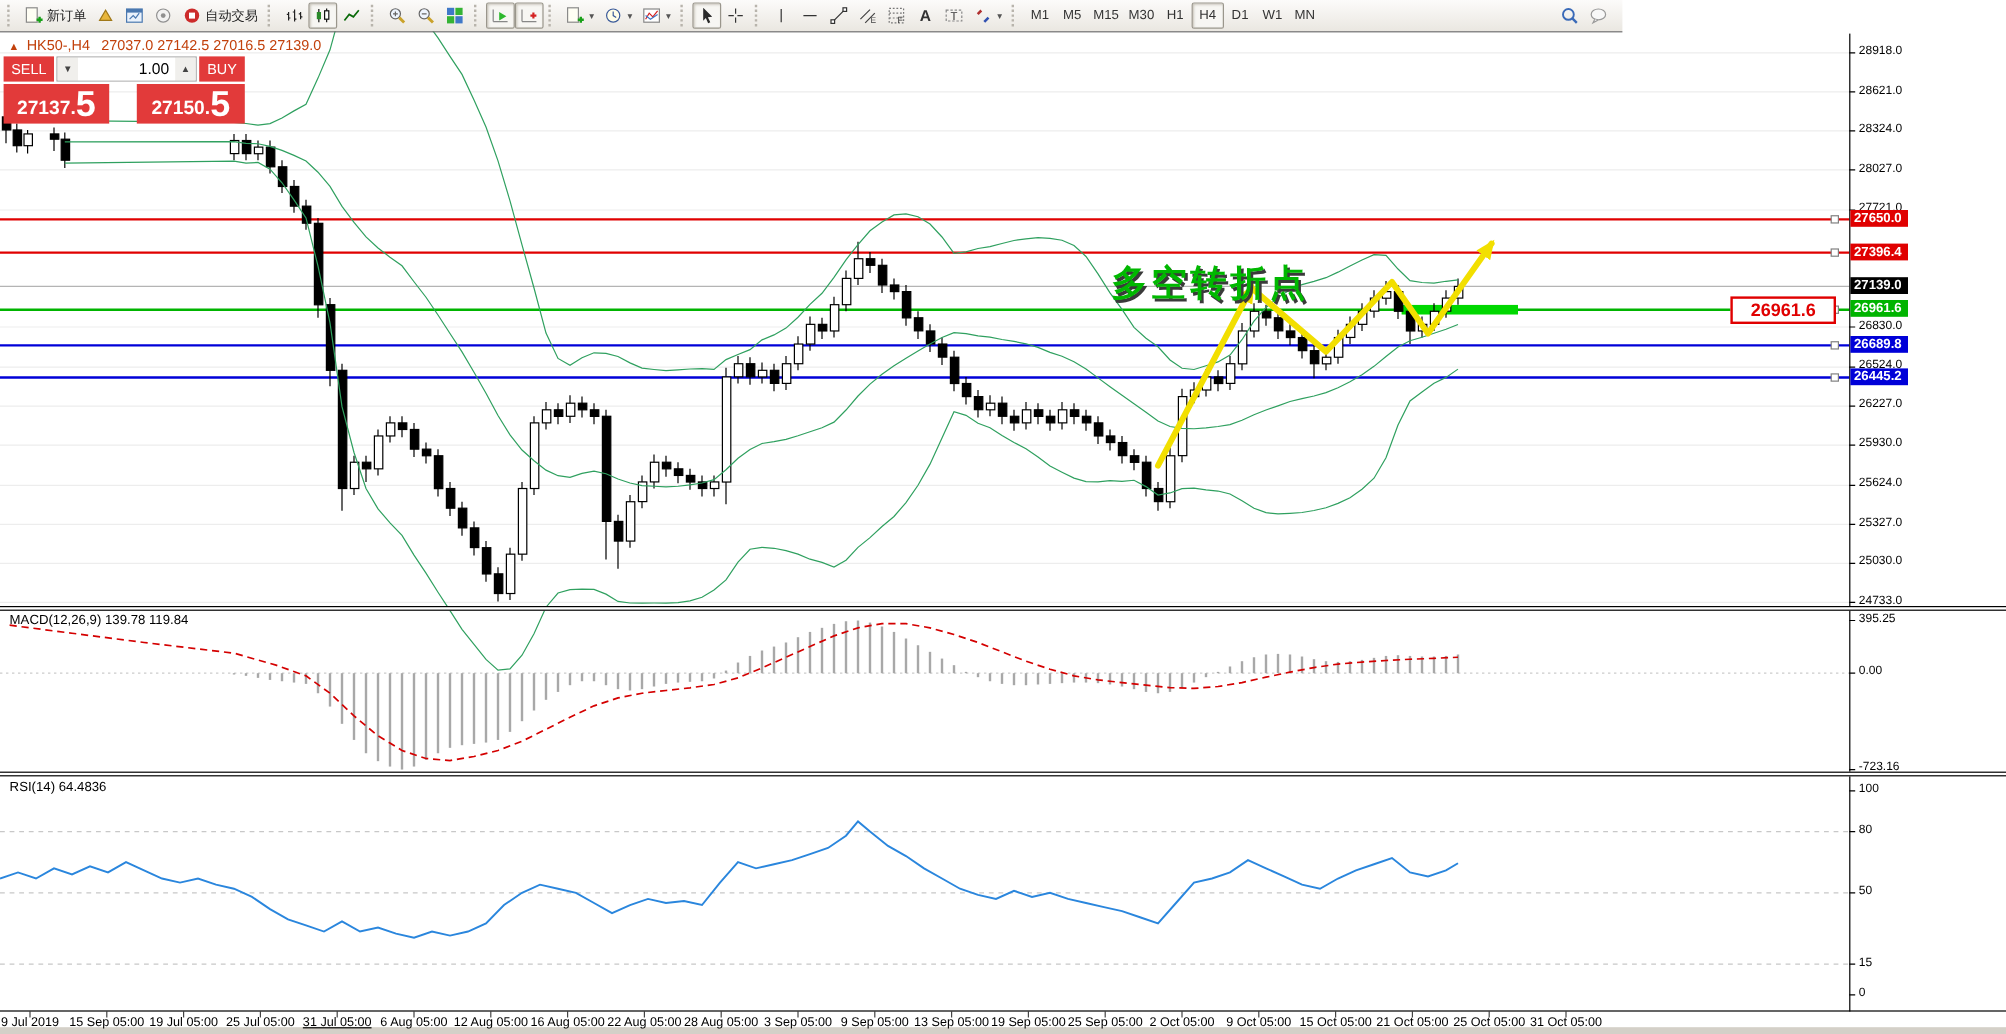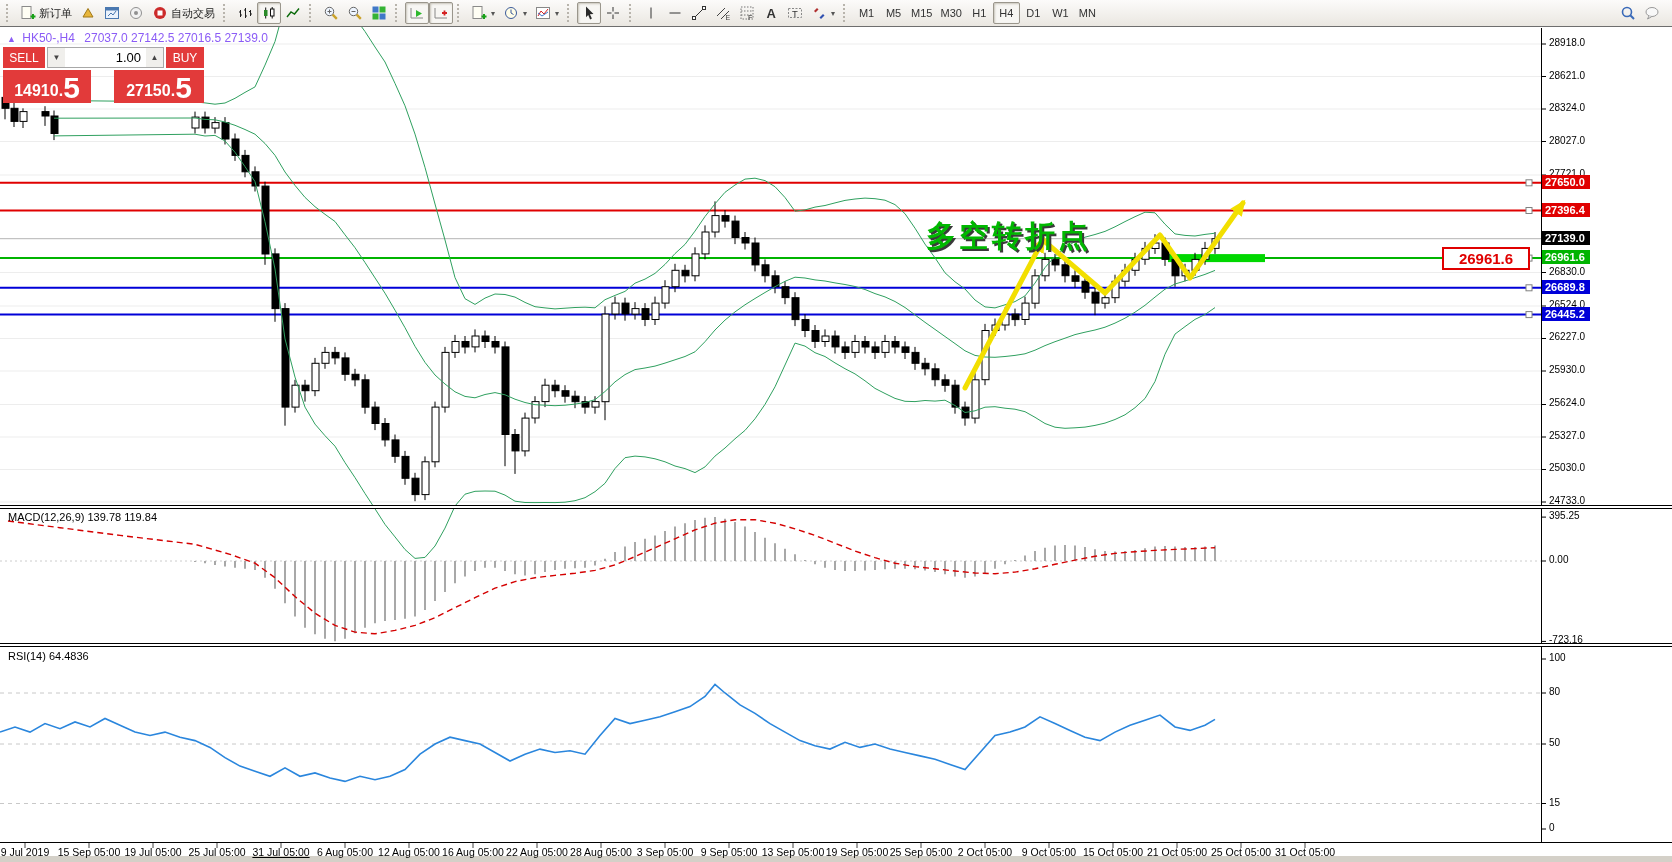--- a/index.html
+++ b/index.html
@@ -1,29 +1,29 @@
 <!DOCTYPE html>
 <html><head>
 <meta charset="utf-8">
 <style>
   html,body{margin:0;padding:0;background:#fff;}
   .app{position:relative;width:1672px;height:862px;font-family:"Liberation Sans",sans-serif;background:#fff;overflow:hidden;}
   
-  .toolbar{position:absolute;left:0;top:0;width:1672px;height:27px;background:linear-gradient(#fcfbfa,#eae7e1);border-bottom:1px solid #6e6e6e;display:flex;align-items:center;padding-left:2px;box-sizing:border-box;z-index:20;}
+  .toolbar{position:absolute;left:0;top:0;width:1352px;height:27px;background:linear-gradient(#fcfbfa,#eae7e1);border-bottom:1px solid #6e6e6e;display:flex;align-items:center;padding-left:2px;box-sizing:border-box;z-index:20;}
   .grip{width:4px;height:18px;border-left:2px dotted #b8b4ac;margin:0 4px;}
   .tbtn{height:22px;min-width:24px;display:flex;align-items:center;justify-content:center;gap:3px;border:1px solid transparent;background:transparent;font-family:inherit;font-size:11px;color:#222;padding:0 3px;border-radius:2px;}
   .tbtn.active{border:1px solid #9a968c;background:#f7f6f3;box-shadow:inset 1px 1px 2px #c9c5bb;}
   .tbtn .caret{font-size:8px;color:#555;margin-left:1px;}
   .tf{min-width:27px;font-size:11px;color:#333;}
   .ic{width:16px;height:16px;display:block;}
   .right-group{margin-left:auto;margin-right:8px;display:flex;align-items:center;}
   
   .chart-svg{position:absolute;left:0;top:0;z-index:1;}
   .overlays{position:absolute;left:0;top:0;z-index:3;}
-  .chart-title{position:absolute;left:7px;top:31px;font-size:12px;color:#8b5cf6;z-index:4;white-space:nowrap;}
+  .chart-title{position:absolute;left:7px;top:31px;font-size:12px;color:#c2410c;z-index:4;white-space:nowrap;}
   .chart-title .mk{font-size:9px;margin-right:3px;}
   .axis-vline{position:absolute;left:1541px;top:28px;width:1px;height:815px;background:#000;z-index:2;}
   .divider{position:absolute;left:0;width:1672px;height:2px;background:#fff;border-top:1px solid #000;border-bottom:1px solid #000;z-index:2;}
   .bottom-line{position:absolute;left:0;top:842px;width:1672px;height:1px;background:#000;z-index:2;}
   .bottom-strip{position:absolute;left:0;top:856px;width:1672px;height:6px;background:#d4d0c8;z-index:2;}
   .tick-label{position:absolute;left:1549px;font-size:10px;color:#000;z-index:3;white-space:nowrap;}
   .badge{position:absolute;left:1542px;font-size:11px;font-weight:bold;color:#fff;padding:1px 5px 1px 3px;z-index:4;white-space:nowrap;}
   .time-label{position:absolute;top:846px;width:90px;margin-left:-45px;text-align:center;font-size:10.5px;color:#000;z-index:3;white-space:nowrap;}
   .ind-label{position:absolute;left:8px;font-size:11px;color:#000;z-index:3;}
   .annotation{position:absolute;left:926px;top:216px;font-size:30px;font-weight:bold;color:#00b800;text-shadow:2px 2px 0 #3a3a3a;letter-spacing:3px;z-index:5;white-space:nowrap;}
@@ -670,21 +670,21 @@
       <button class="btn-sell">SELL</button>
       <div class="stepper">
         <button class="step-btn">▼</button>
         <input class="vol-input" value="1.00" style="">
         <button class="step-btn">▲</button>
       </div>
       <button class="btn-buy">BUY</button>
     </div>
     <div class="tp-row2">
       <div class="price-panel pp-sell">
-        <span class="pp-main">14910</span>
+        <span class="pp-main">27137</span>
         <span class="pp-dot">.</span>
         <span class="pp-big">5</span>
       </div>
       <div class="price-panel pp-buy">
         <span class="pp-main">27150</span>
         <span class="pp-dot">.</span>
         <span class="pp-big">5</span>
       </div>
     </div>
   </div>

